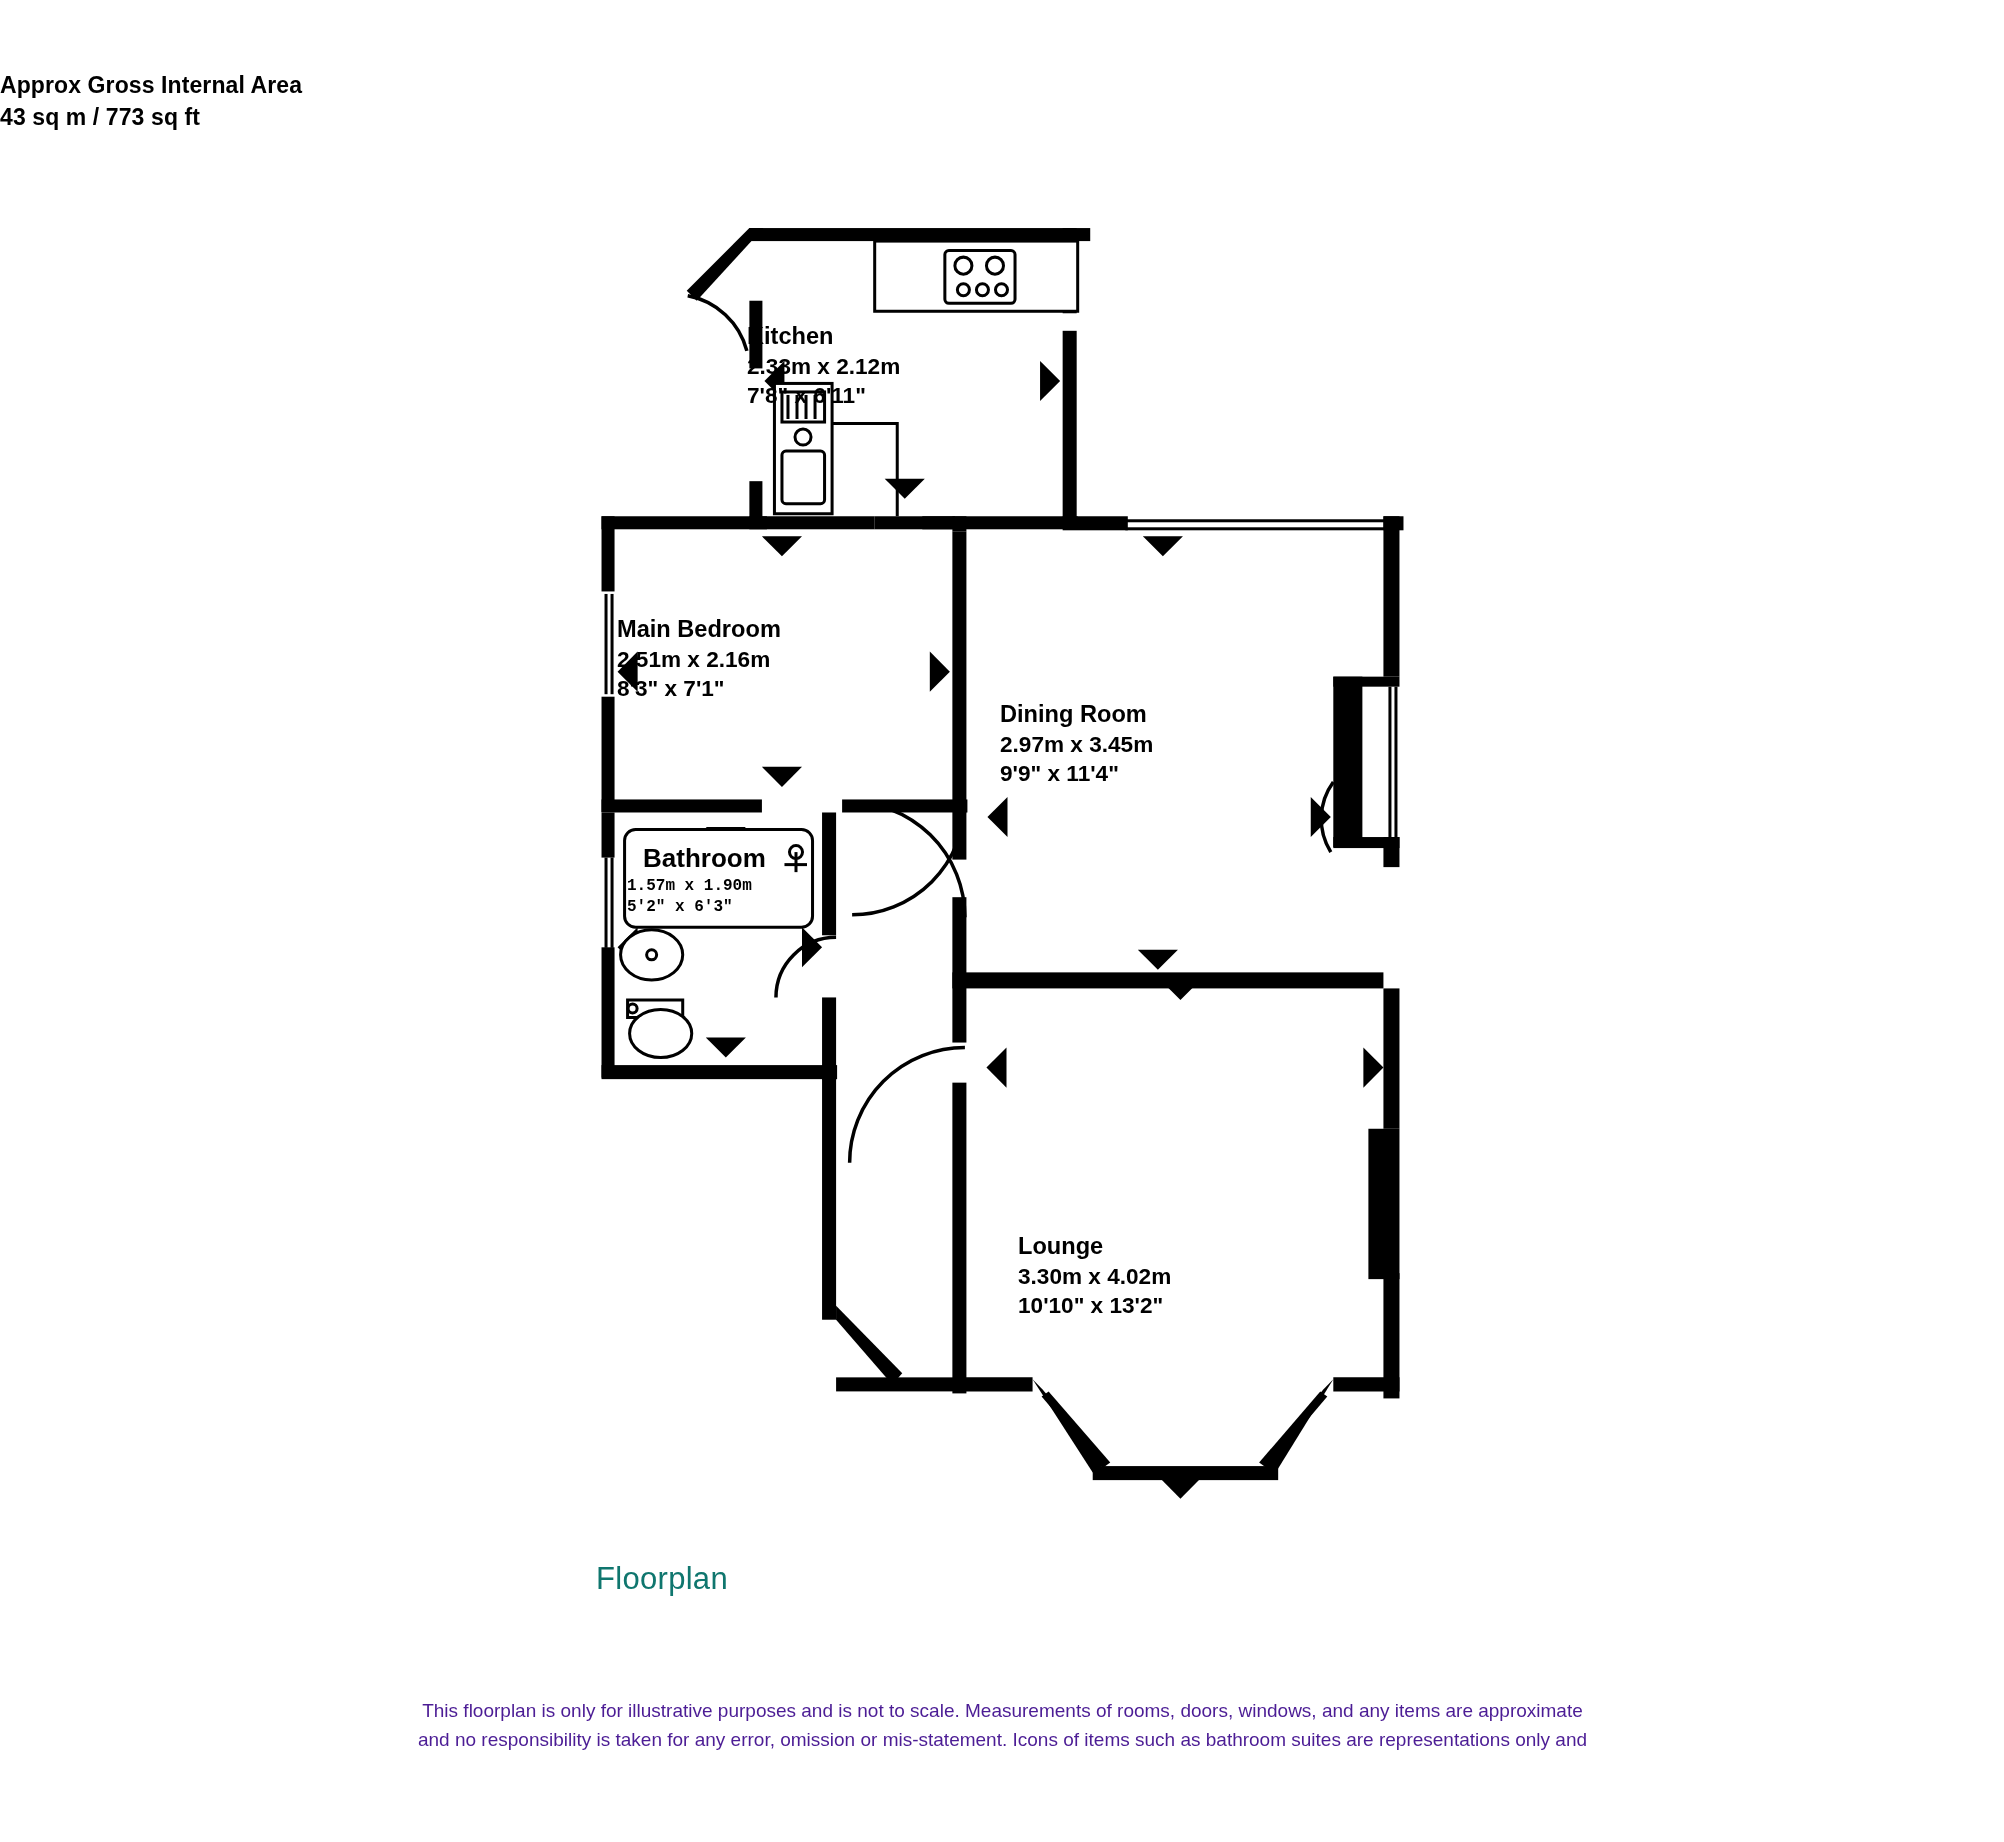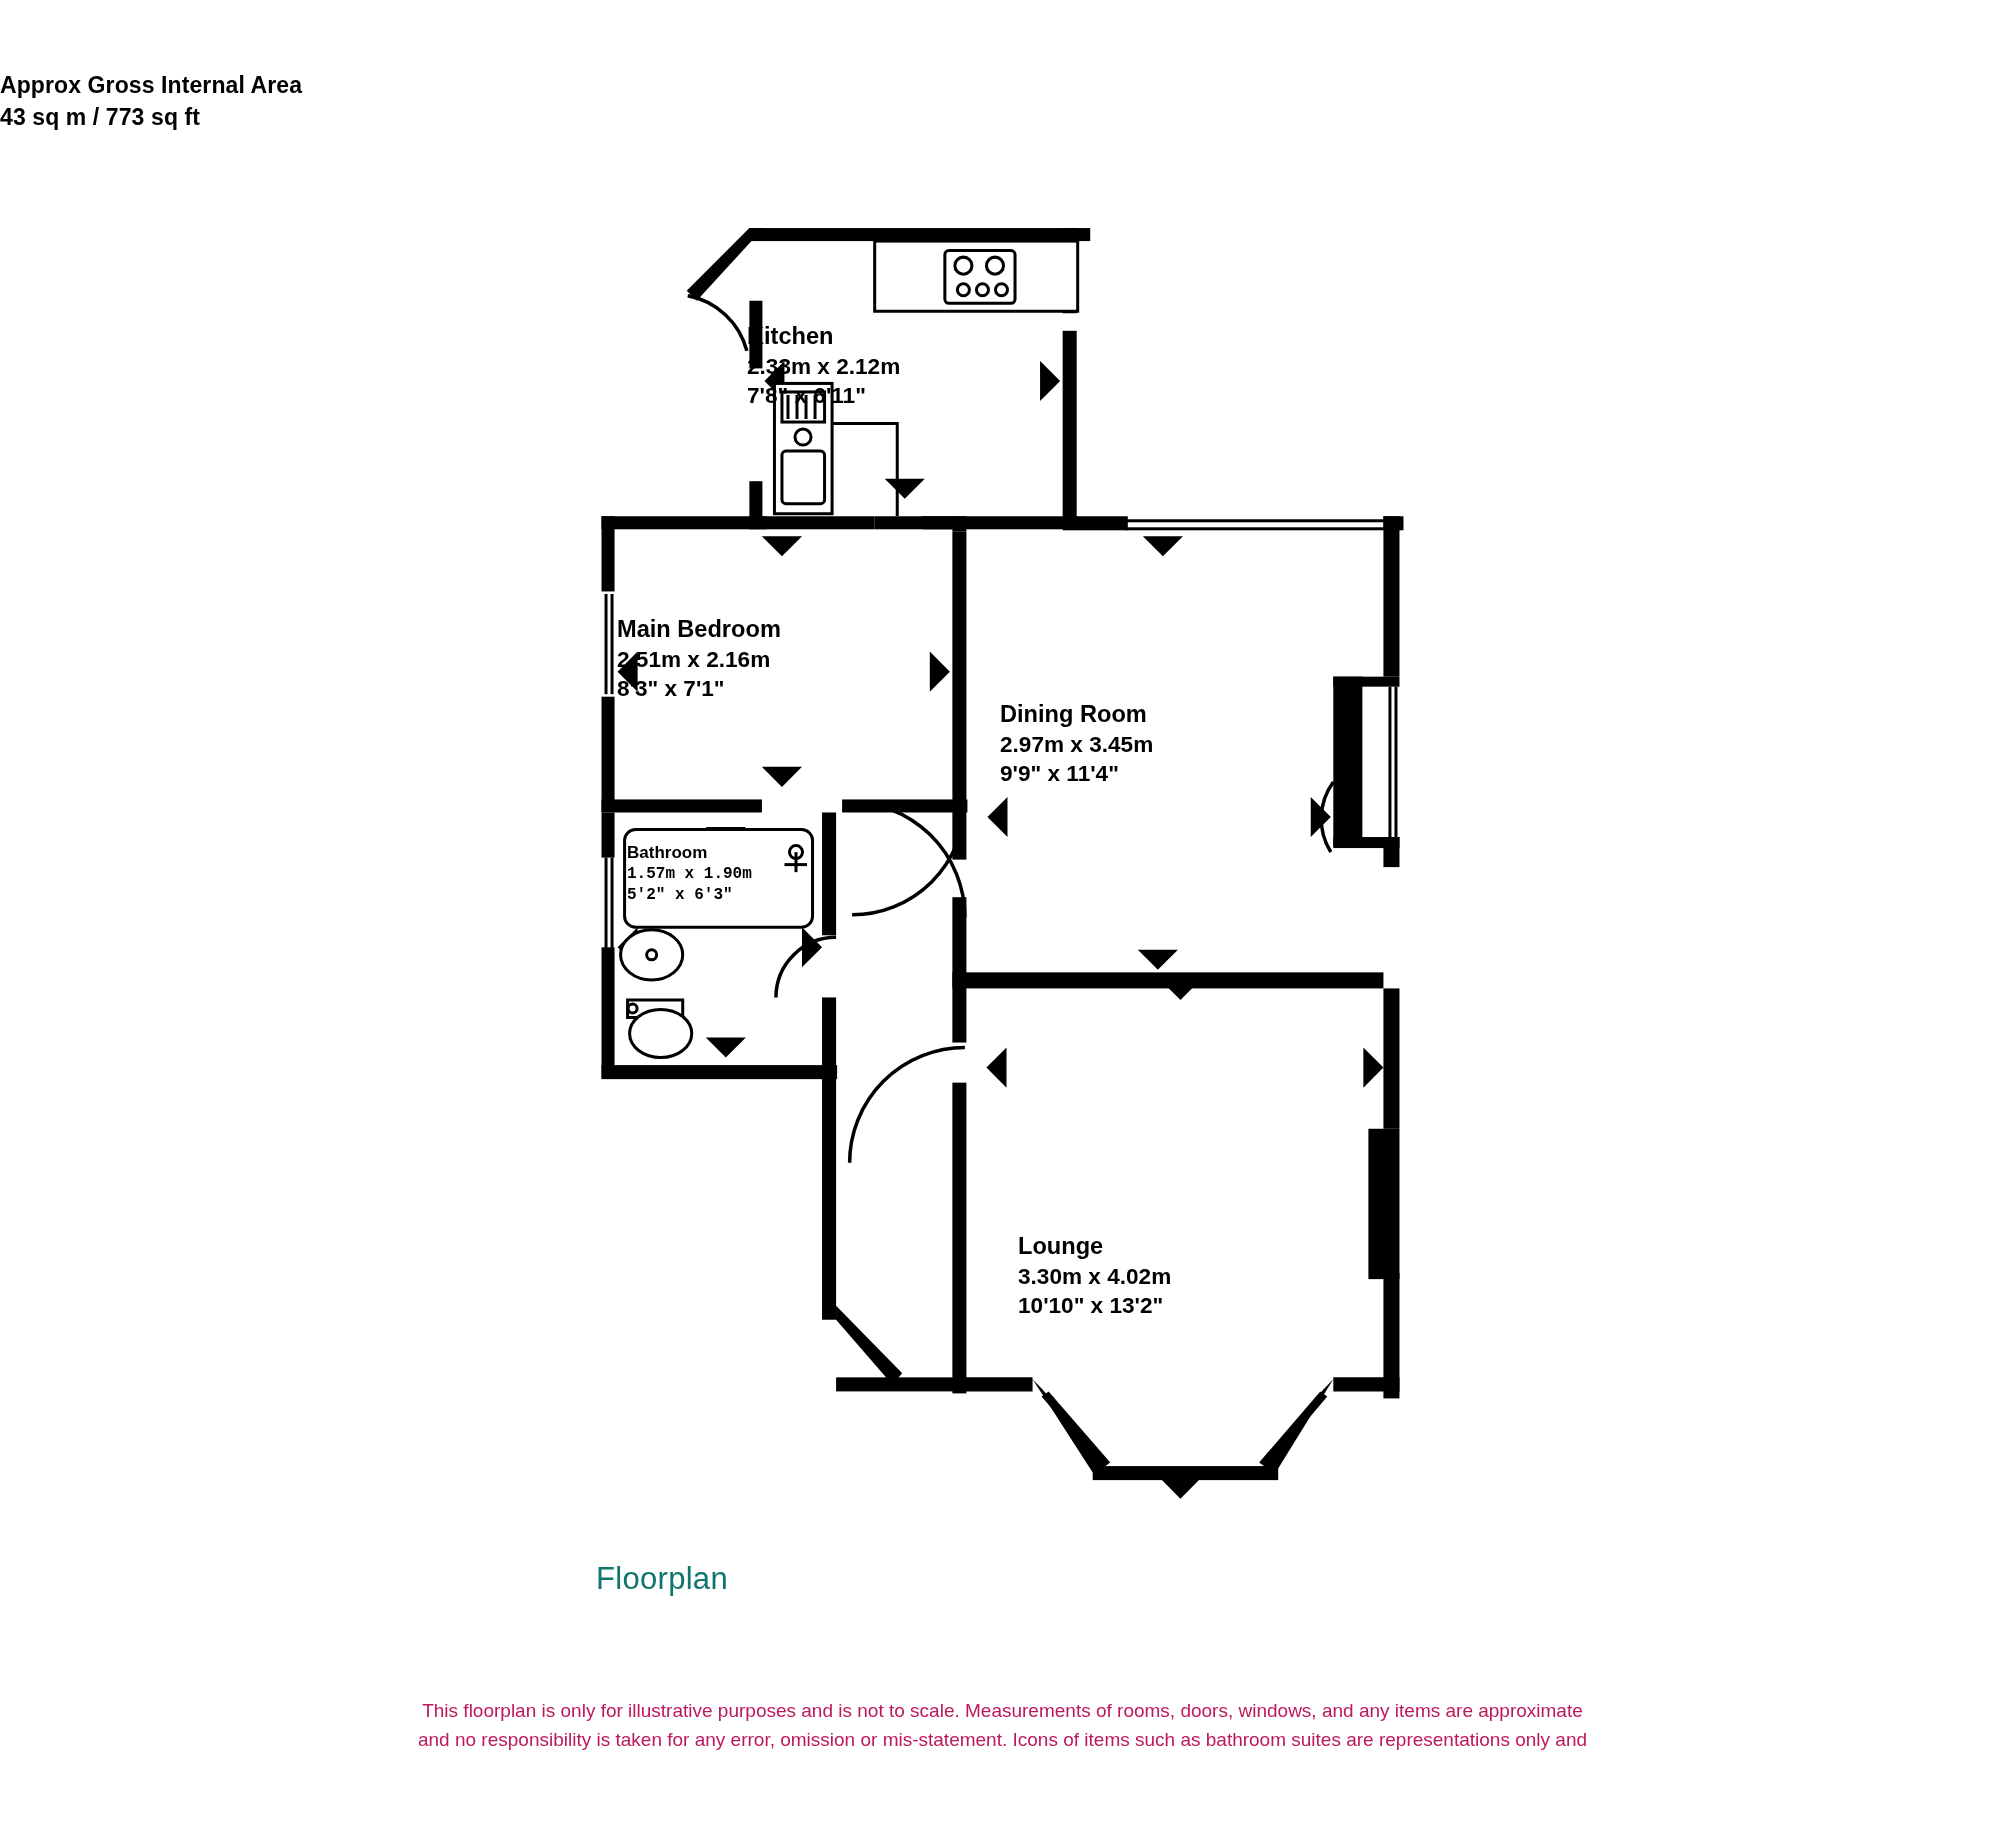--- a/index.html
+++ b/index.html
@@ -52,41 +52,41 @@
   .room-label .name {
     font-size: 23.6px;
     font-weight: bold;
     line-height: 1.3;
   }
   .room-label .dim {
     font-size: 22.6px;
     font-weight: bold;
     line-height: 1.32;
   }
-  .room-label.small .name { font-size: 17px; }
+  .room-label.small .name { font-size: 26px; margin-left: 16px; }
   .room-label.small .dim  { font-size: 16px; font-family: Liberation Mono, monospace; }
 
   
   .floorplan-title {
     position: absolute;
     left: 596px;
     top: 1561px;
     font-size: 31px;
     color: #0f766e;
     letter-spacing: 0.3px;
   }
   .disclaimer {
     position: absolute;
     left: 0;
     top: 1697px;
     width: 2005px;
     text-align: center;
     font-size: 19px;
     line-height: 1.52;
-    color: #be185d;
+    color: #4c1d95;
   }
 </style>
 </head>
 <body>
 
 <div class="header">
   <div class="line">Approx Gross Internal Area</div>
   <div class="line">43 sq m / 773 sq ft</div>
 </div>
 

